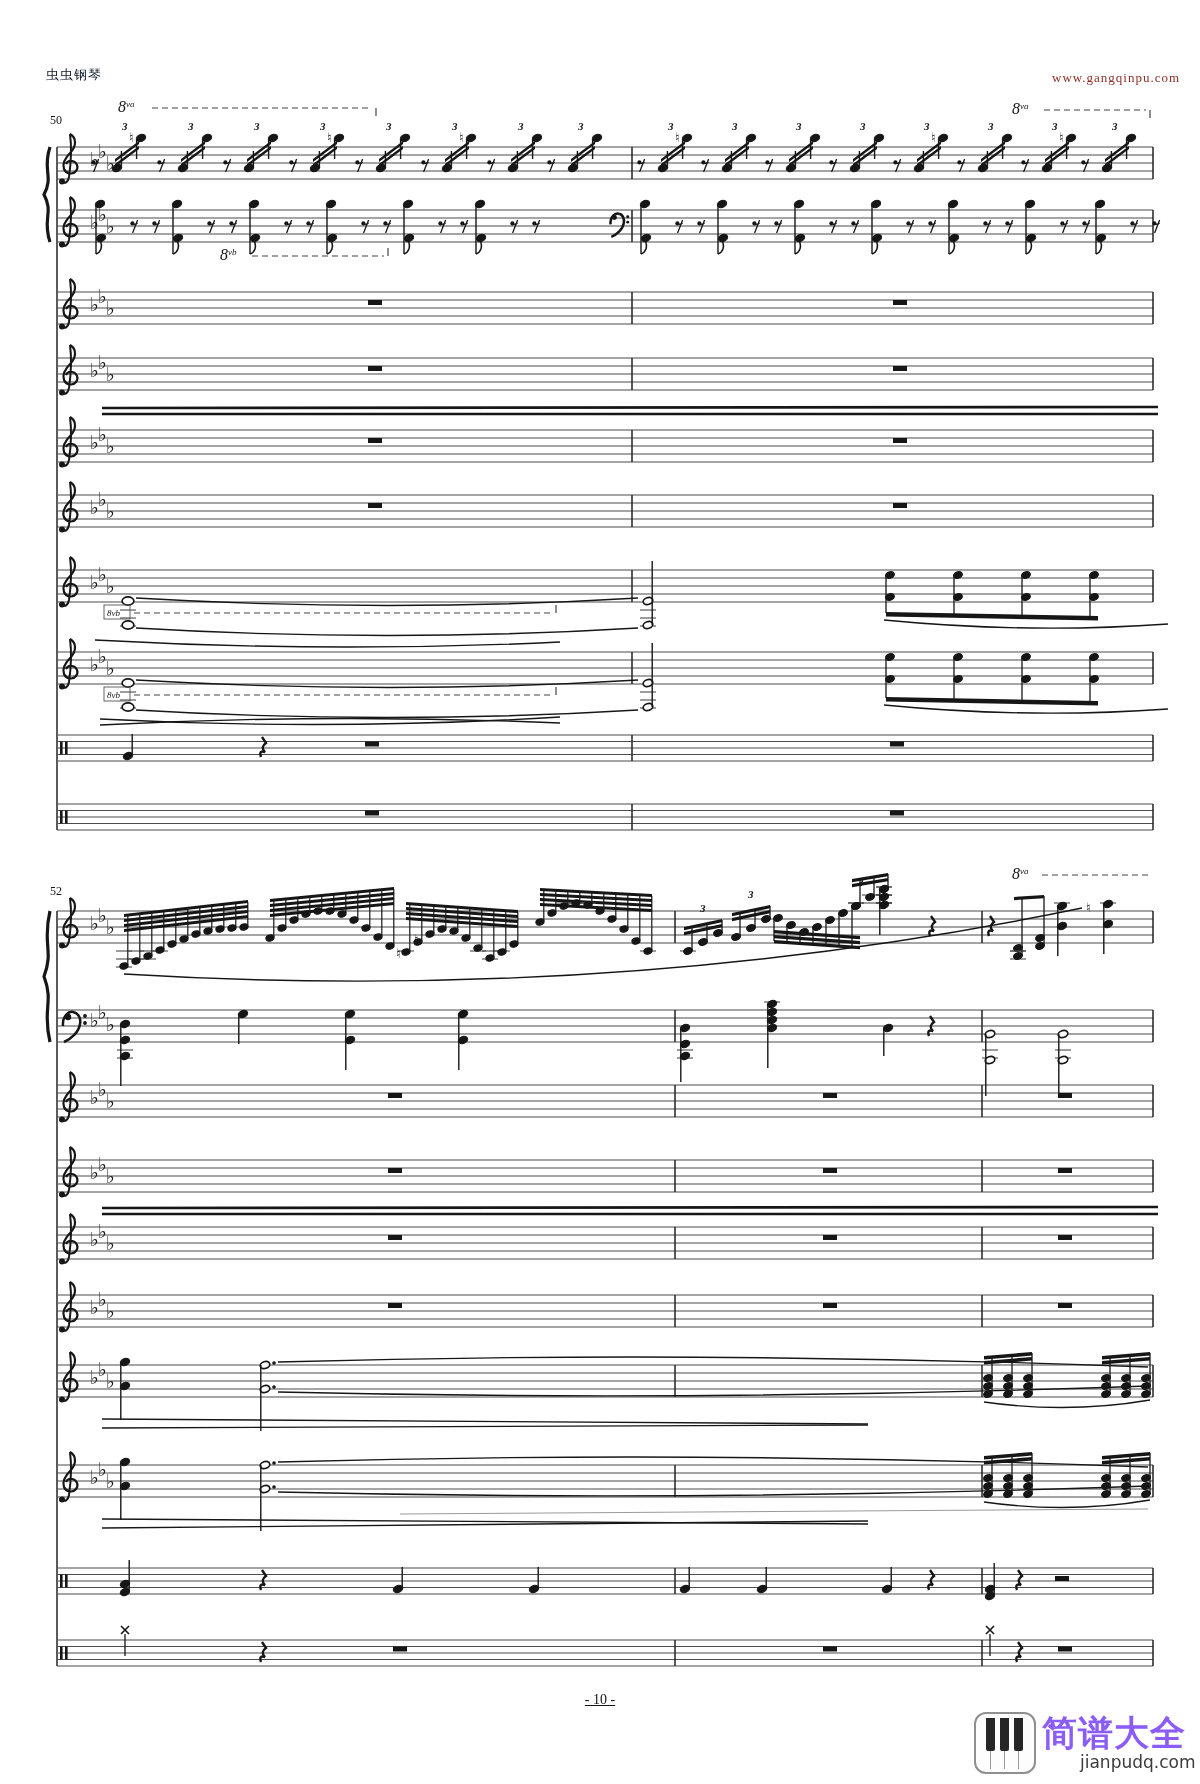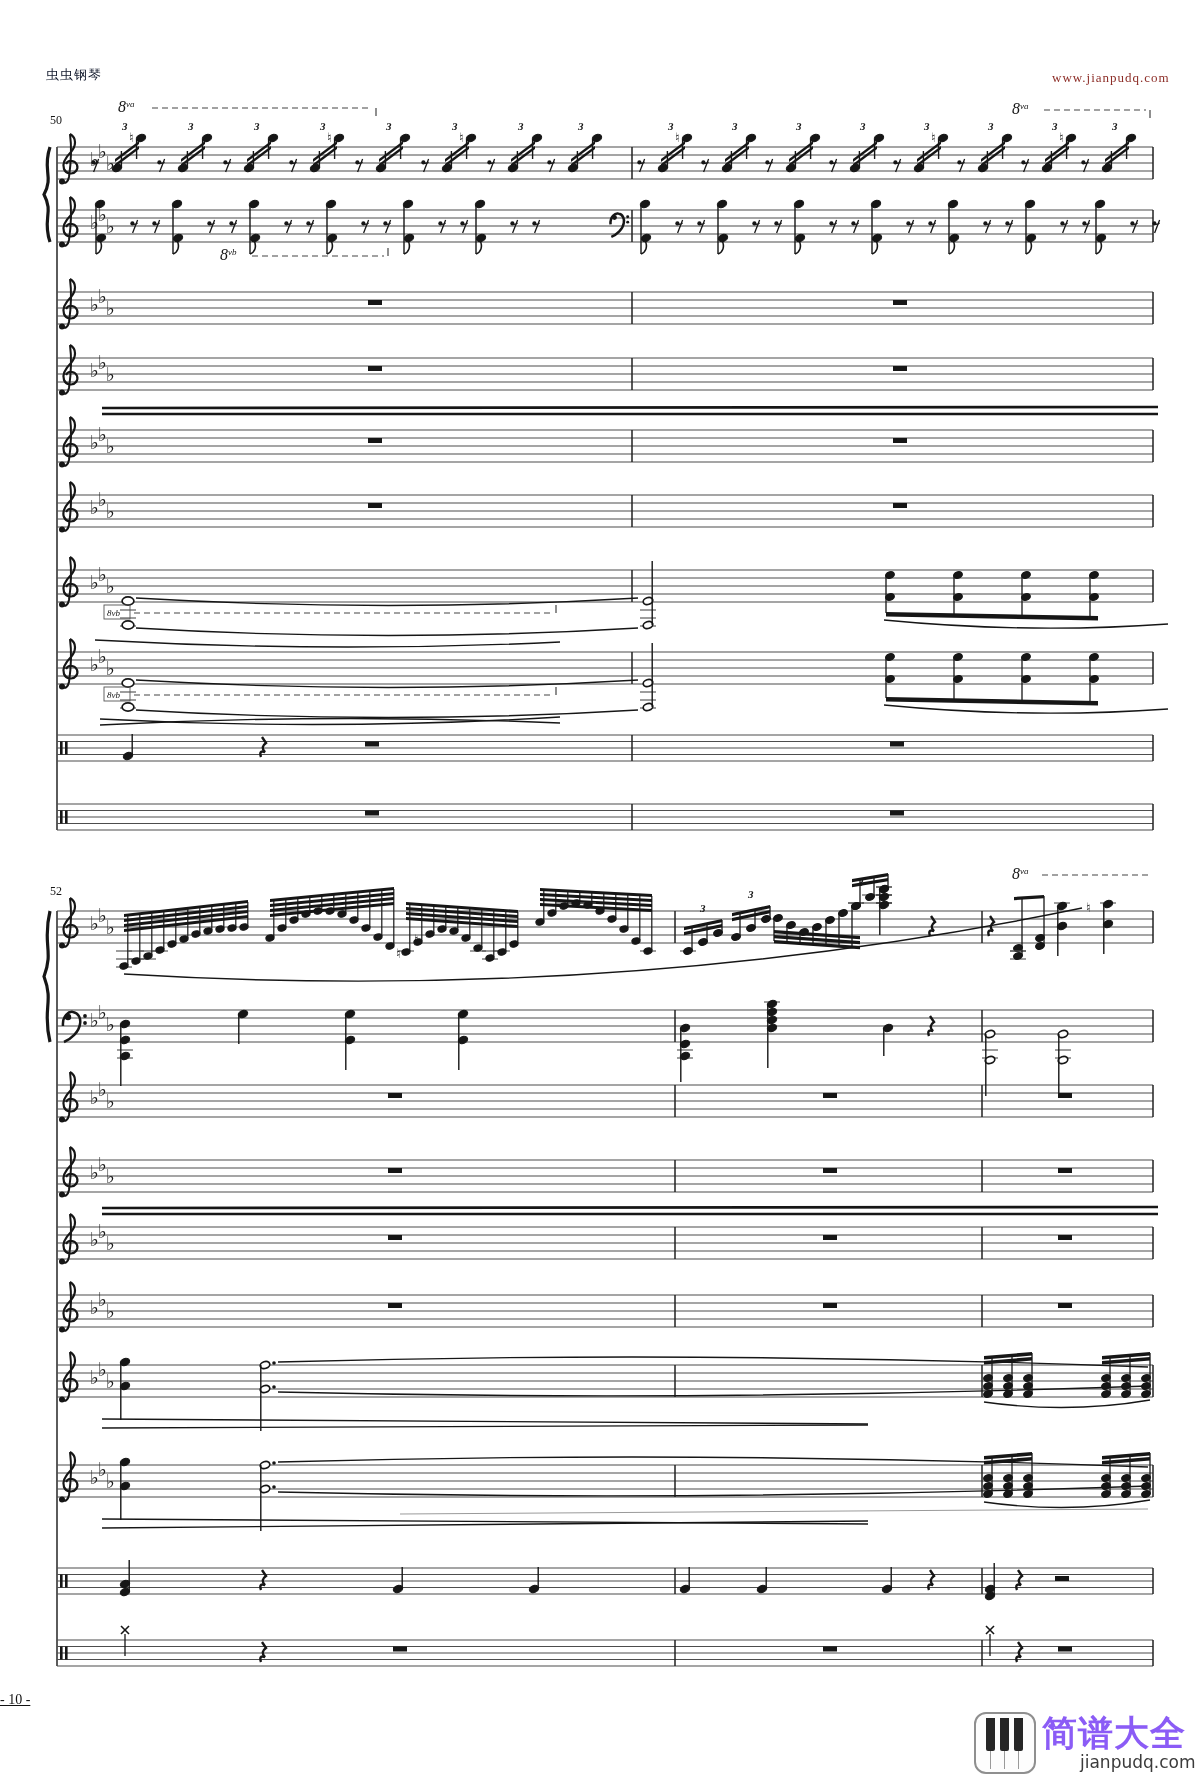--- a/index.html
+++ b/index.html
@@ -1,41 +1,41 @@
 <!DOCTYPE html>
 <html><head>
 <meta charset="utf-8">
 <style>
   html,body{margin:0;padding:0;background:#e8e8e8;}
   .page{position:relative;width:1200px;height:1784px;background:#ffffff;margin:0 auto;
         font-family:"Liberation Serif", serif;overflow:hidden;}
   .hdr{position:absolute;font-size:13px;letter-spacing:1px;}
   .hdr-left{left:46px;top:66px;font-family:"DejaVu Sans", sans-serif;}
   .hdr-right{left:1052px;top:70px;}
-  .footer{position:absolute;left:0;top:1692px;width:1200px;text-align:left;
+  .footer{position:absolute;left:0;top:1692px;width:1200px;text-align:center;
           font-size:14px;color:#111;text-decoration:underline;}
   .score-svg{position:absolute;left:0;top:0;}
   .wm{position:absolute;left:974px;top:1710px;width:226px;height:72px;}
   .wm-icon{position:absolute;left:0;top:2px;width:62px;height:62px;background:#fdfdfd;
            border:2px solid #8f8f8f;border-radius:12px;box-sizing:border-box;}
   .wm-key{position:absolute;top:4px;width:9px;height:33px;background:#262626;border-radius:0 0 2px 2px;}
   .wm-k1{left:10px}.wm-k2{left:24px}.wm-k3{left:38px}
   .wm-wl{position:absolute;top:37px;width:1px;height:18px;background:#9a9a9a;}
   .wm-w1{left:14px}.wm-w2{left:28px}.wm-w3{left:42px}
   .wm-brand{position:absolute;left:68px;top:0px;font-size:35px;font-weight:bold;color:#8b5cf6;
             font-family:"DejaVu Sans", sans-serif;letter-spacing:1px;white-space:nowrap;}
   .wm-url{position:absolute;left:70px;top:42px;font-size:17px;color:#3b3b3b;
           font-family:"DejaVu Sans", sans-serif;margin-left:36px;}
 </style>
 </head>
 <body>
 
 <div class="page">
   <div class="hdr hdr-left" style="color: #0f172a;">虫虫钢琴</div>
-  <div class="hdr hdr-right" style="color: rgb(141, 46, 40);">www.jianpudq.com</div>
+  <div class="hdr hdr-right" style="color: rgb(141, 46, 40);">www.gangqinpu.com</div>
   <svg class="score-svg" id="score" width="1200" height="1784" viewBox="0 0 1200 1784">
       <g>
         <text x="50" y="124" font-size="12" fill="#161616" font-family="&quot;Liberation Serif&quot;,serif">50</text>
         <line x1="57" y1="147" x2="57" y2="830" stroke="#161616" stroke-width="1.4"></line>
         <g>
           <line x1="57" y1="147" x2="1153" y2="147" stroke="#4d4d4d" stroke-width="1.1"></line>
           <line x1="57" y1="155" x2="1153" y2="155" stroke="#4d4d4d" stroke-width="1.1"></line>
           <line x1="57" y1="163" x2="1153" y2="163" stroke="#4d4d4d" stroke-width="1.1"></line>
           <line x1="57" y1="171" x2="1153" y2="171" stroke="#4d4d4d" stroke-width="1.1"></line>
           <line x1="57" y1="179" x2="1153" y2="179" stroke="#4d4d4d" stroke-width="1.1"></line>

